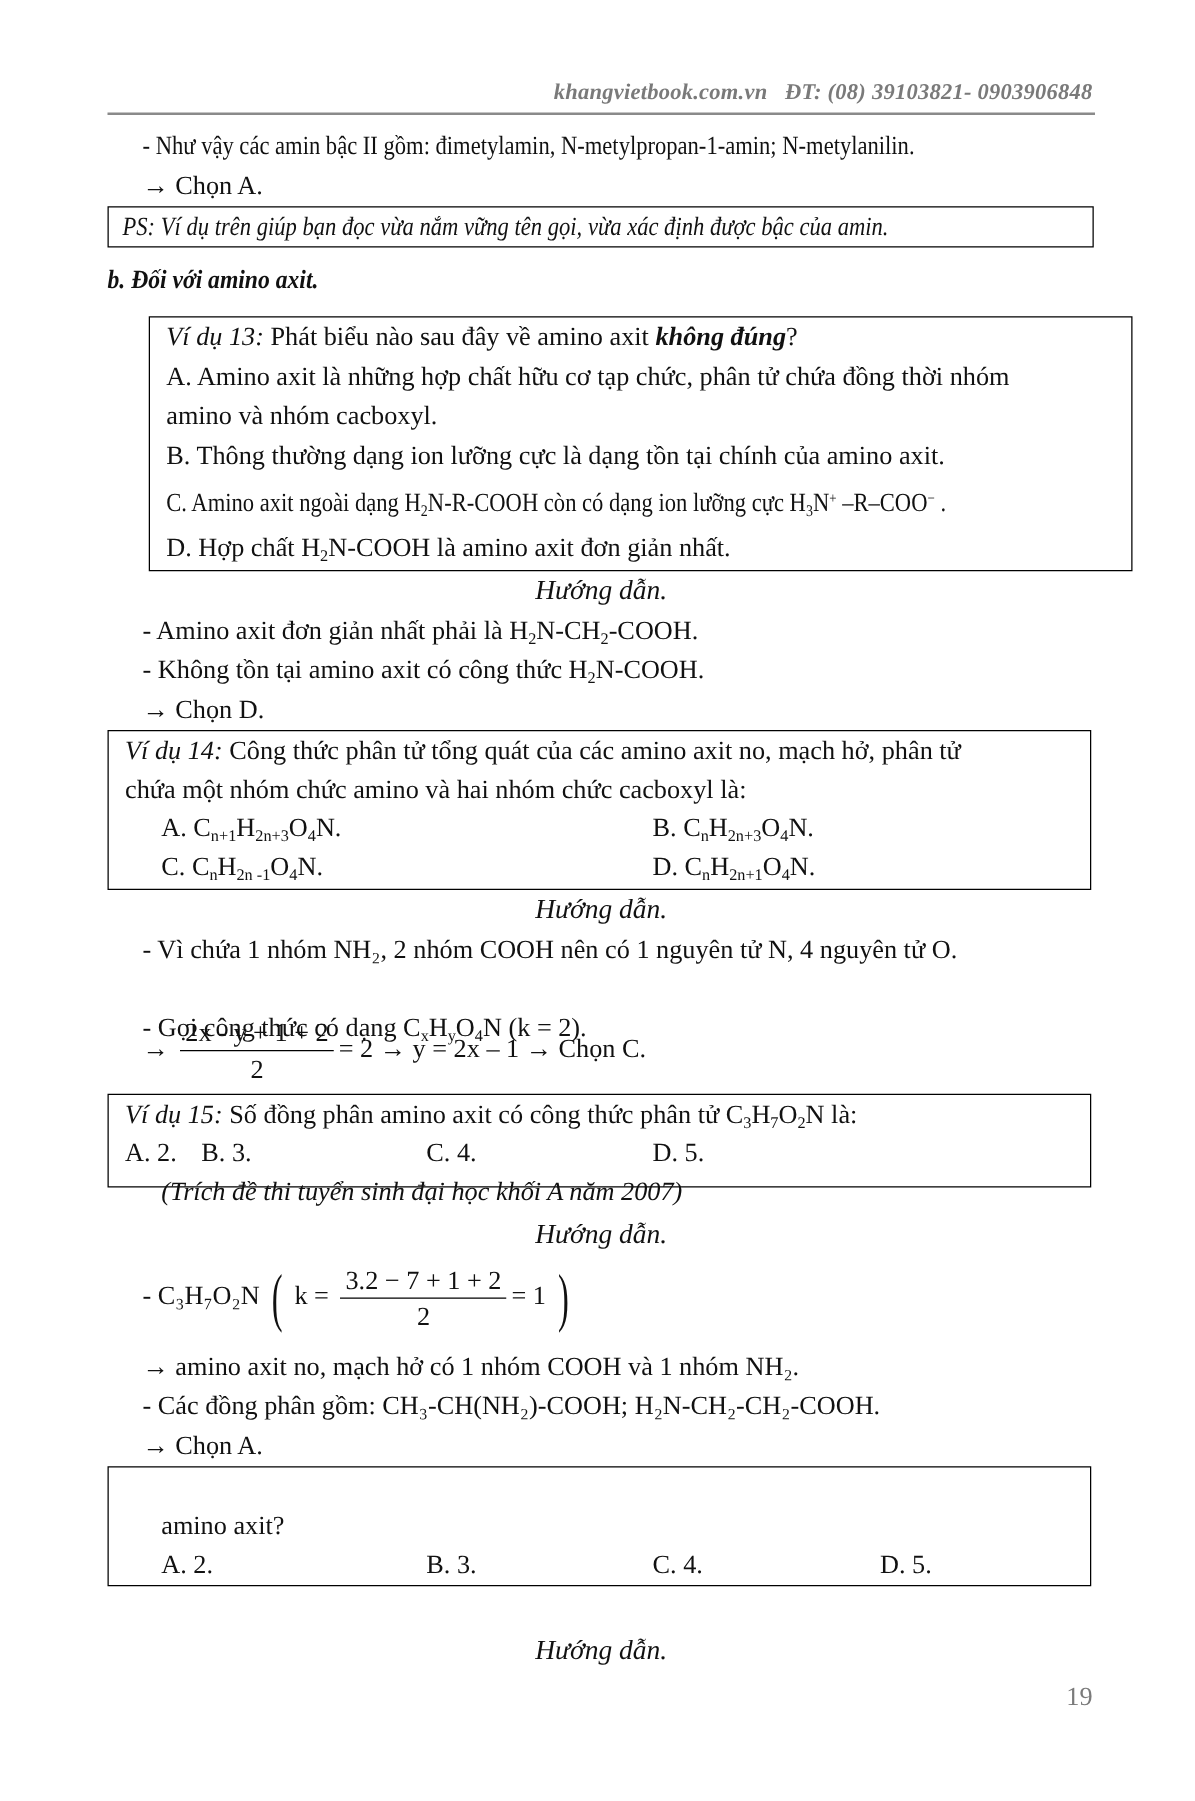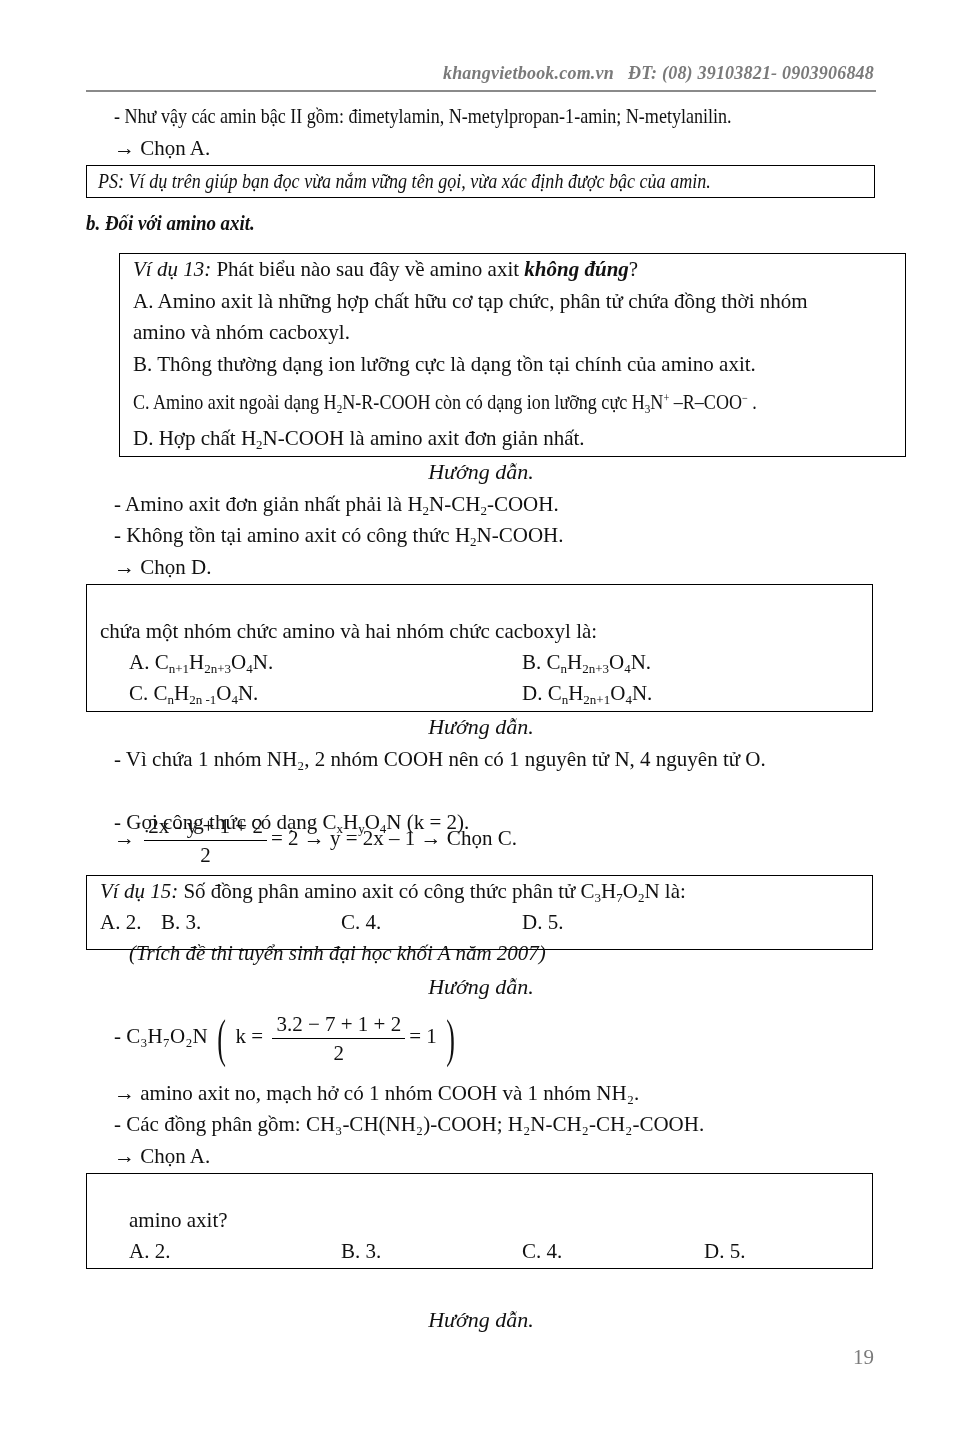--- a/index.html
+++ b/index.html
@@ -57,20 +57,23 @@
 <div class="abs guide" style="top:457px;">Hướng dẫn.</div>
 <div class="abs line" style="left:114px; top:489px;">
   <span>- Amino axit đơn giản nhất phải là H</span><sub>2</sub><span>N-CH</span><sub>2</sub><span>-COOH.</span>
 </div>
 <div class="abs line" style="left:114px; top:520px;">
   <span>- Không tồn tại amino axit có công thức H</span><sub>2</sub><span>N-COOH.</span>
 </div>
 <div class="abs line" style="left:114px; top:552px;">→ Chọn D.</div>
 
 <div class="abs box" style="left:86px; top:584px; width:787px; height:128px;">
+  <div class="abs line" style="left:13px; top:0px;">
+    <span class="it">Ví dụ 14:</span><span> Công thức phân tử tổng quát của các amino axit no, mạch hở, phân tử</span>
+  </div>
   <div class="abs line" style="left:13px; top:31px;">chứa một nhóm chức amino và hai nhóm chức cacboxyl là:</div>
   <div class="abs line" style="left:42px; top:62px;">A. C<sub>n+1</sub>H<sub>2n+3</sub>O<sub>4</sub>N.</div>
   <div class="abs line" style="left:435px; top:62px;">B. C<sub>n</sub>H<sub>2n+3</sub>O<sub>4</sub>N.</div>
   <div class="abs line" style="left:42px; top:93px;">C. C<sub>n</sub>H<sub>2n -1</sub>O<sub>4</sub>N.</div>
   <div class="abs line" style="left:435px; top:93px;">D. C<sub>n</sub>H<sub>2n+1</sub>O<sub>4</sub>N.</div>
 </div>
 <div class="abs guide" style="top:712px;">Hướng dẫn.</div>
 <div class="abs line" style="left:114px; top:744px;">- Vì chứa 1 nhóm NH₂, 2 nhóm COOH nên có 1 nguyên tử N, 4 nguyên tử O.</div>
 <div class="abs line" style="left:114px; top:776px;margin-top:31px;">- Gọi công thức có dạng C<sub>x</sub>H<sub>y</sub>O<sub>4</sub>N (k = 2).</div>
 <div class="abs line" style="left:114px; top:812px; line-height:28px;">

